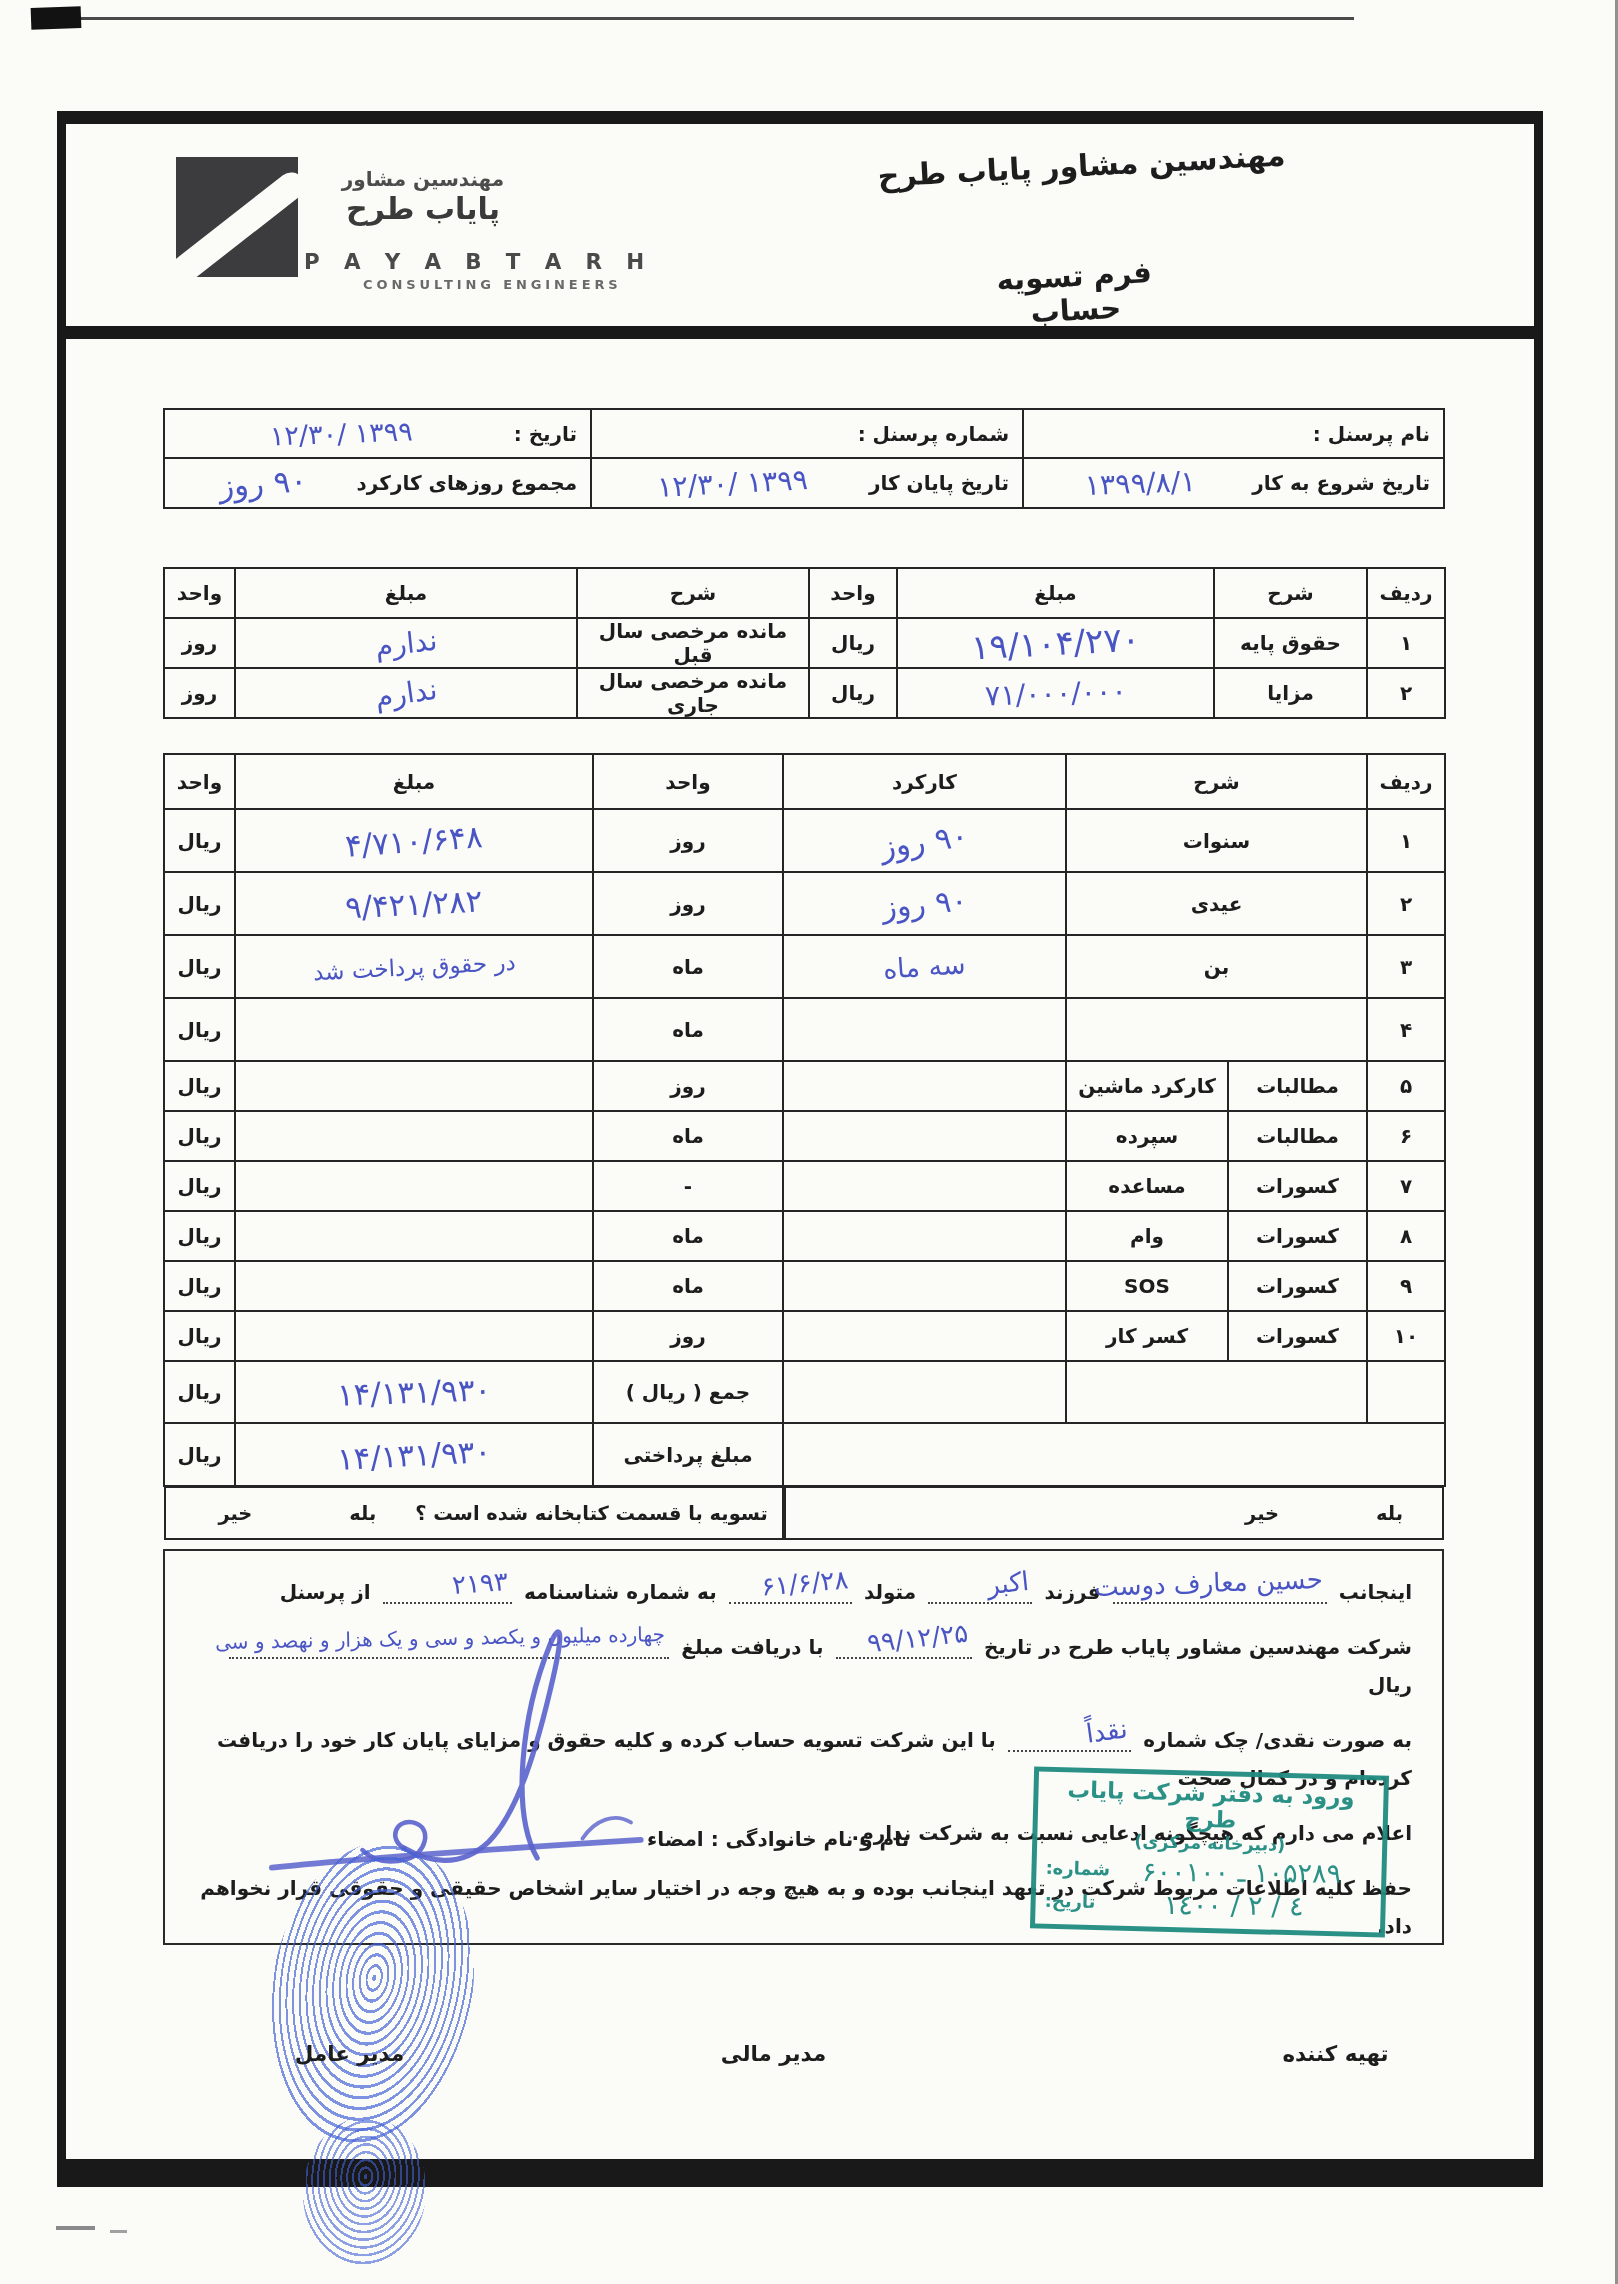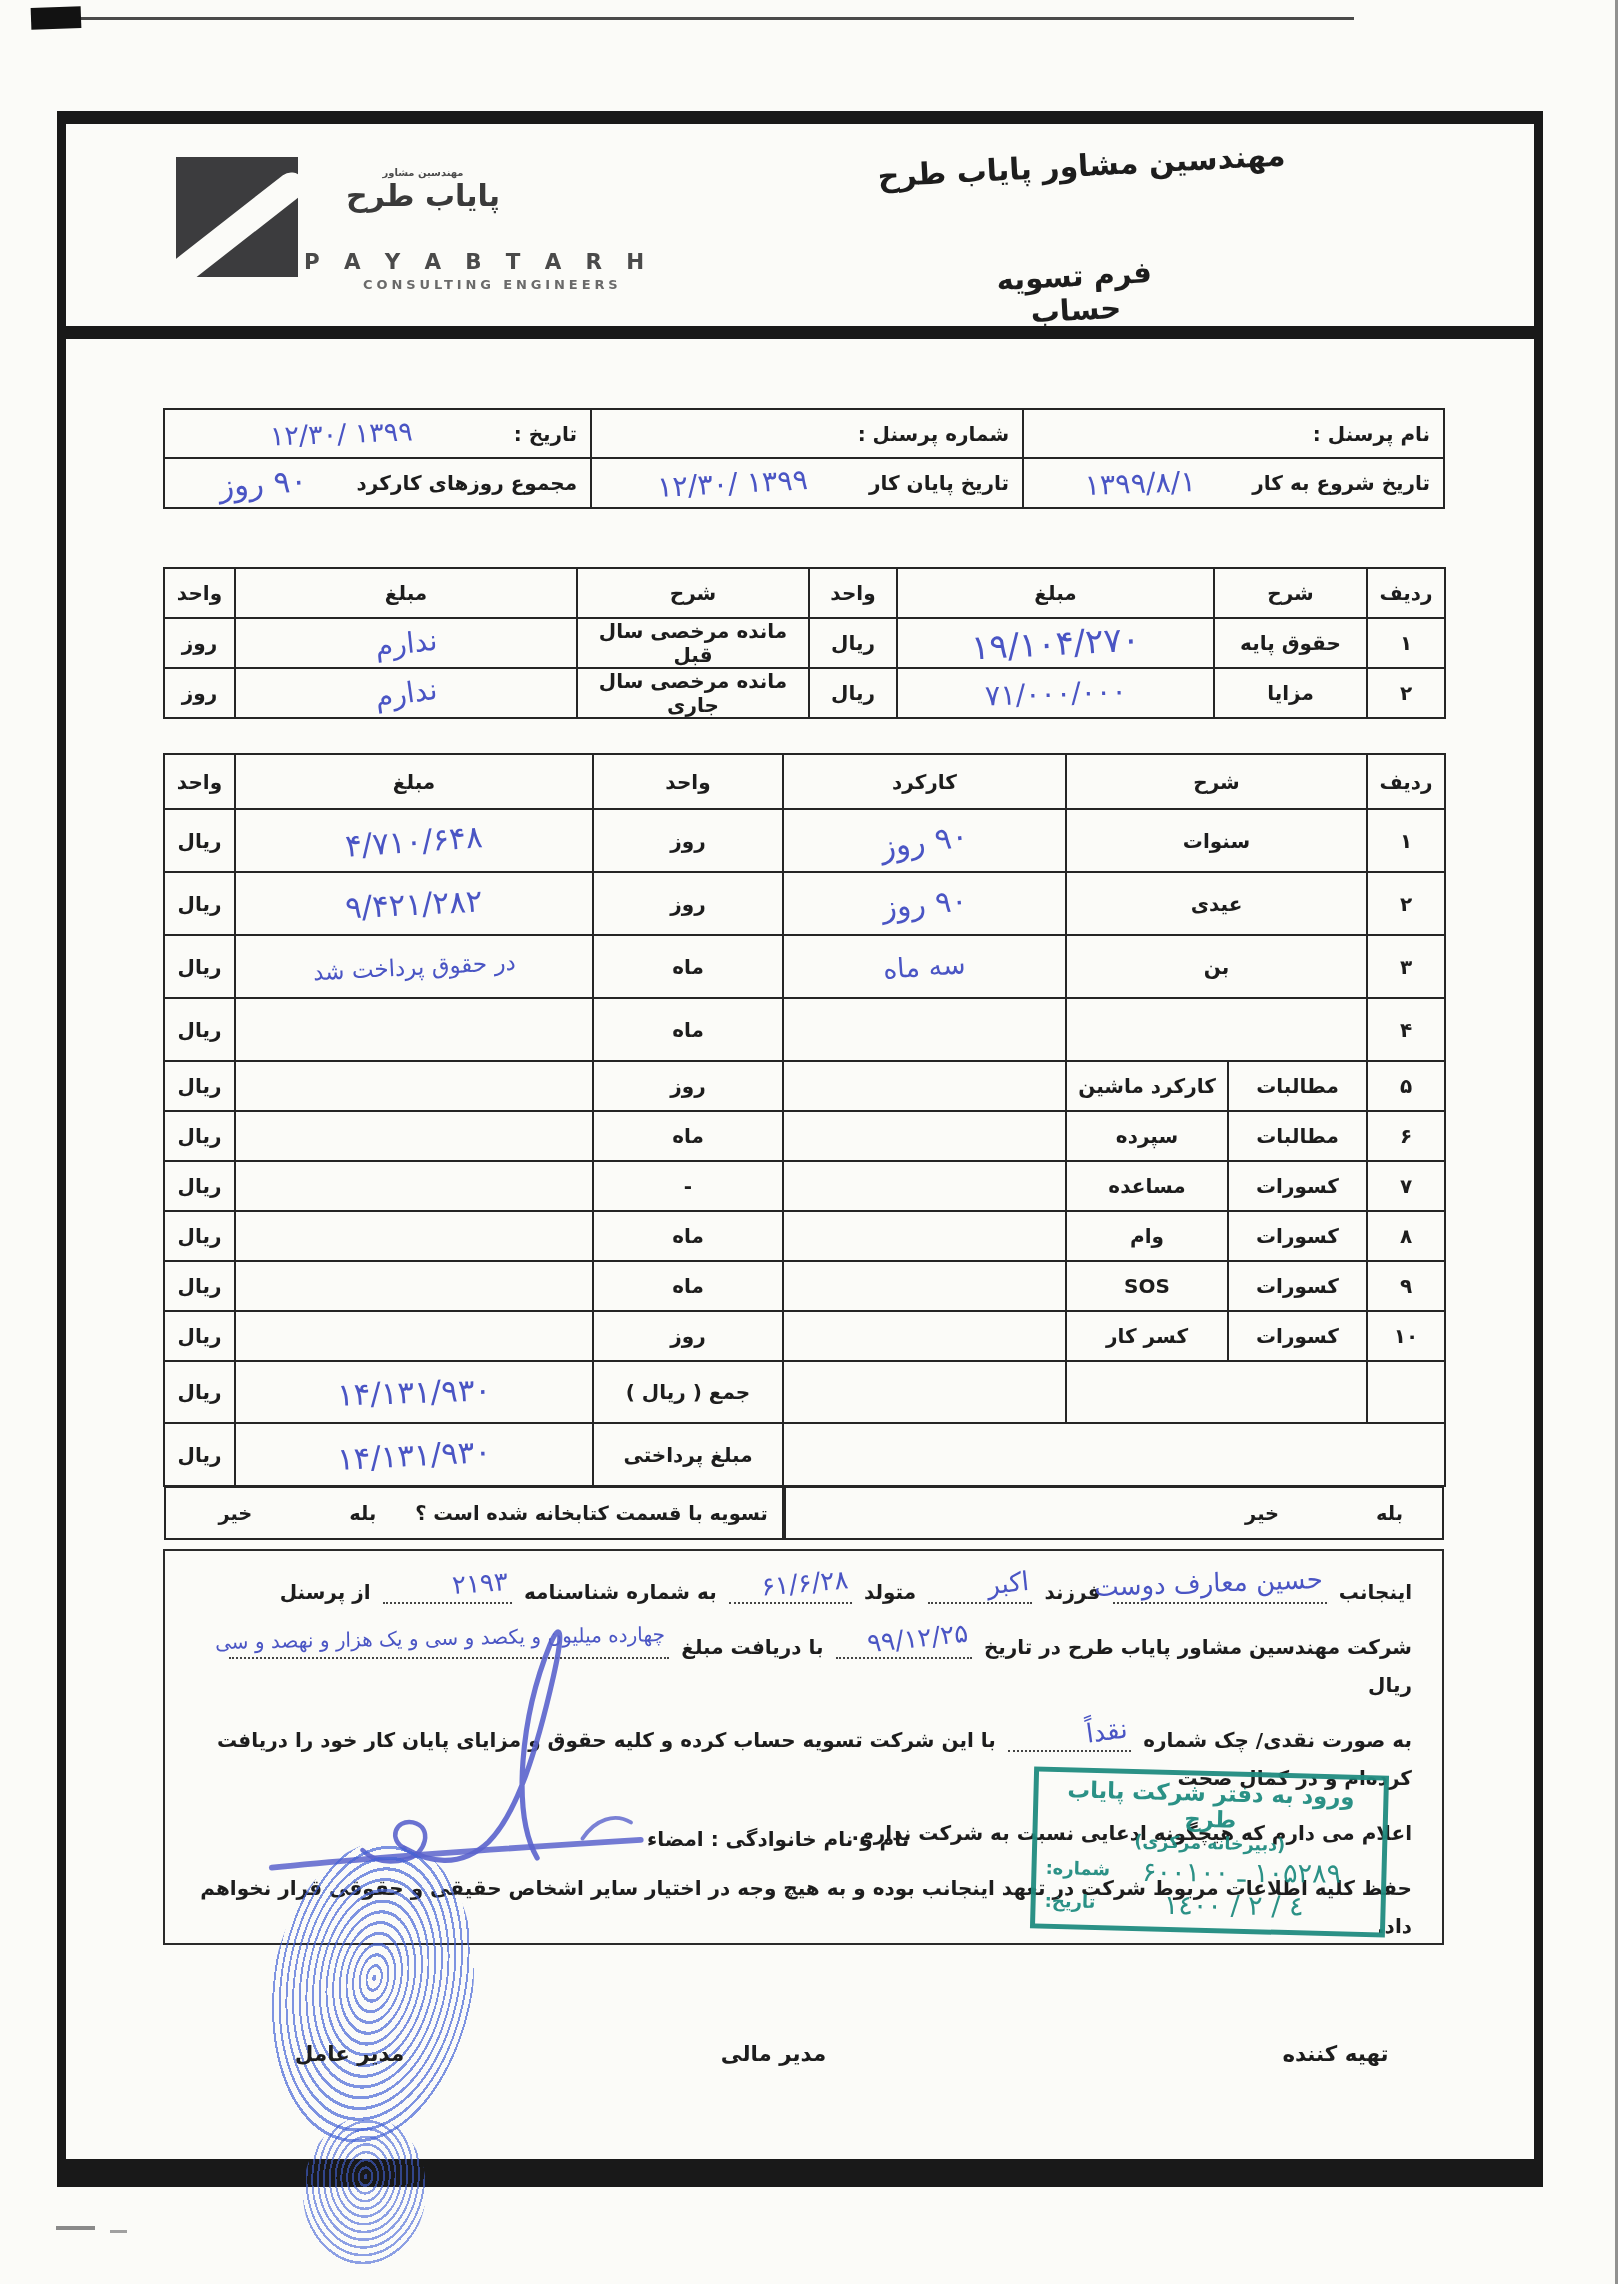--- a/index.html
+++ b/index.html
@@ -9,21 +9,21 @@
   .print{font-family:"DejaVu Sans",sans-serif;color:#1d1d1d;font-weight:bold;}
   .hand{font-family:"DejaVu Sans",sans-serif;color:#4a55c4;font-weight:normal;white-space:nowrap;}
   
   #frame{left:57px;top:111px;width:1468px;height:2035px;
          border-style:solid;border-color:#191919;border-width:13px 9px 28.5px 9px;}
   #hdr-divider{left:66px;top:326px;width:1468px;height:13px;background:#191919;}
   
   #logo-box{left:176px;top:157px;width:122px;height:120px;background:#3c3c3e;overflow:hidden;}
   #logo-swoosh{left:-19.4px;top:57px;width:162px;height:27px;background:#fbfbf8;border-radius:15.5px;transform:rotate(-38deg);}
   .logo-fa{left:309px;top:167px;width:228px;text-align:center;}
-  .logo-fa .small{font-size:10px;color:#4c4c4c;font-weight:bold;}
+  .logo-fa .small{font-size:20px;color:#4c4c4c;font-weight:bold;}
   .logo-fa .big{font-size:30px;color:#3a3a3a;font-weight:bold;line-height:35px;}
   #logo-en{left:304px;top:249px;font-size:21.4px;font-weight:bold;letter-spacing:8.4px;color:#4a4a4a;}
   #logo-en-sub{left:363px;top:277px;font-size:13px;letter-spacing:3.9px;color:#6a6a6a;font-weight:bold;}
   #title1{left:868px;top:148px;width:427px;text-align:center;font-size:30px;transform:rotate(-3deg);}
   #title2{left:952px;top:259px;width:246px;text-align:center;font-size:29px;transform:rotate(-3deg);}
   
   table{border-collapse:collapse;table-layout:fixed;}
   td{border:2.6px solid #252525;text-align:center;vertical-align:middle;
      font-size:20px;font-weight:bold;padding:0 3.9px;overflow:visible;}
   .lblcell{display:flex;align-items:center;}

